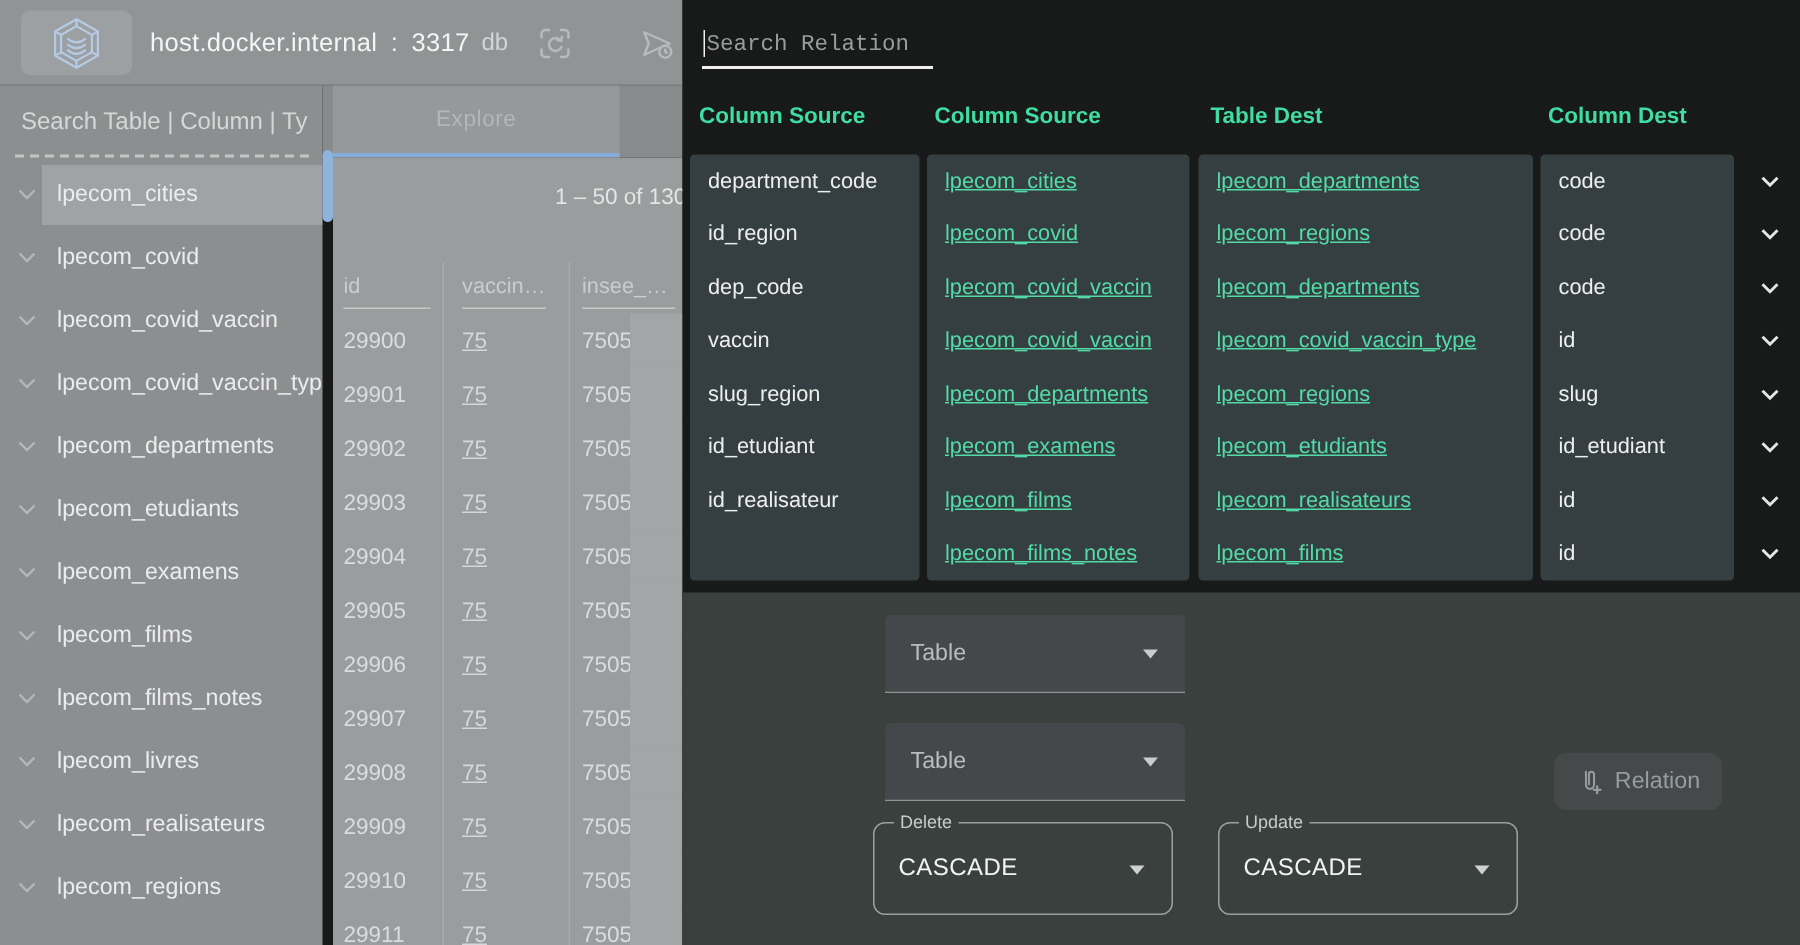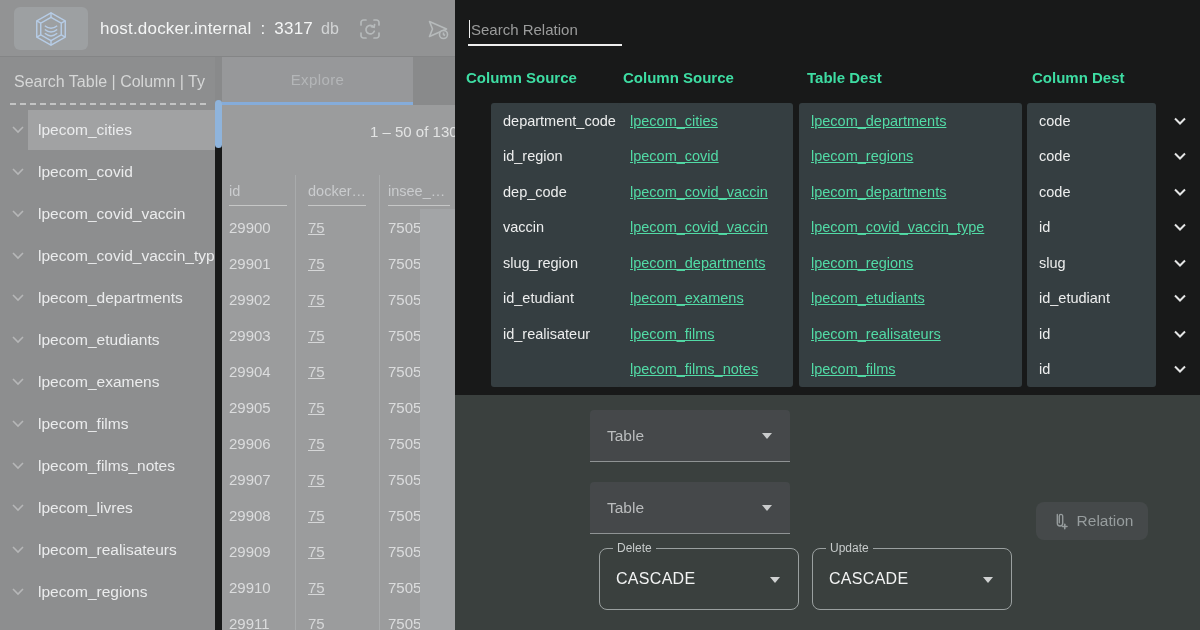--- a/index.html
+++ b/index.html
@@ -69,29 +69,29 @@
   .grow { position:relative; height:36px; font-size:15px; color:#dbdcdd; }
   .grow span { position:absolute; top:0; height:36px; display:flex; align-items:center; }
   .gc-id { left:7px; }
   .gc-dep { left:86px; text-decoration:underline; color:#d6d7d8; }
   .gc-insee { left:166px; }
   .gc-chip { position:absolute; left:198px; top:3px; width:35px; height:30px; background:#a3a5a7; }
 
   
   .panel { position:absolute; left:455px; top:0; width:745px; height:630px; background:#181919; z-index:10; }
   .rel-search { position:absolute; left:16px; top:14px; width:210px; height:30px; background:transparent;
-                border:none; outline:none; font-size:15px; color:#eee; font-family:Liberation Sans, sans-serif; }
+                border:none; outline:none; font-size:15px; color:#eee; font-family:Liberation Mono, monospace; }
   .rel-search::placeholder { color:#9b9c9c; opacity:1; }
   .text-cursor { position:absolute; left:13.5px; top:20px; width:1.5px; height:18px; background:#f0f0f0; }
   .rel-underline { position:absolute; left:13px; top:44px; width:154px; height:2px; background:#eeeeee; }
   .rel-headers { position:absolute; top:69px; left:0; right:0; font-size:15px; font-weight:700; color:#3edda3; }
   .rel-headers span { position:absolute; white-space:nowrap; }
   .rh-cs { left:11px; } .rh-ts { left:168px; } .rh-td { left:352px; } .rh-cd { left:577px; }
   .rel-col { position:absolute; top:103px; height:284px; background:#353e41; border-radius:3px; overflow:hidden; }
-  .col-cs { left:5px; width:153px;margin-left:31px; }
+  .col-cs { left:5px; width:153px; }
   .col-ts { left:163px; width:175px; }
   .col-td { left:344px; width:223px; }
   .col-cd { left:572px; width:129px; }
   .rel-cell { height:35.5px; display:flex; align-items:center; padding-left:12px;
               font-size:14.5px; color:#edeeee; white-space:nowrap; }
   .rel-link { color:#52dba6; text-decoration:underline; font-weight:500; cursor:pointer; }
   .chev-col { position:absolute; left:705px; top:103px; width:40px; }
   .chev-cell { height:35.5px; display:flex; align-items:center; justify-content:center; cursor:pointer; }
 
   .rel-form { position:absolute; left:0; top:395px; right:0; bottom:0; background:#3a403e; }
@@ -101,21 +101,21 @@
                font-size:15.5px; color:#babcbd; }
   .fsel .caret { position:absolute; right:18px; top:23px; border-top-color:#c9cbcc; }
   .sel-source { left:135px; top:15px; } .sel-dest { left:135px; top:87px; }
   .ofield { position:absolute; top:153px; width:200px; height:62px; border:1px solid #9aa0a0;
             border-radius:8px; cursor:pointer; }
   .ofield .legend { position:absolute; top:-8px; left:13px; font-size:12px; color:#c7cbcb;
                     background:#3a403e; padding:0 4px; }
   .ofield .val { position:absolute; left:16px; top:0; height:100%; display:flex; align-items:center;
                  font-size:16px; color:#f2f3f3; letter-spacing:.3px; }
   .ofield .caret { position:absolute; right:18px; top:28px; border-top-color:#d0d2d2; }
-  .of-delete { left:144px; } .of-update { left:357px; }
+  .of-delete { left:127px; } .of-update { left:357px; }
   .relation-btn { position:absolute; left:581px; top:107px; width:112px; height:38px; background:#45494a;
                   border:none; border-radius:8px; display:flex; align-items:center; justify-content:center;
                   gap:8px; font-size:15.5px; color:#979d9e; font-family:inherit; cursor:pointer; }
 </style>
 </head>
 <body>
 
 <div id="app">
 
   <div class="topbar">
@@ -239,21 +239,21 @@
     <div class="tab-explore">
       <span>Explore</span>
     </div>
   </div>
   <div class="v-scrollbar"></div>
 
   <div class="main">
     <div class="range">1 – 50 of 1304</div>
     <div class="grid-head">
       <span class="gh-id">id</span>
-      <span class="gh-dep">docker…</span>
+      <span class="gh-dep">vaccin…</span>
       <span class="gh-insee">insee_…</span>
     </div>
     <div class="gsep gsep1"></div>
     <div class="gsep gsep2"></div>
     <div class="grid-rows">
       <div class="grow">
           <span class="gc-id">29900</span>
           <span class="gc-dep">75</span>
           <span class="gc-insee">75056</span>
           <span class="gc-chip"></span>

